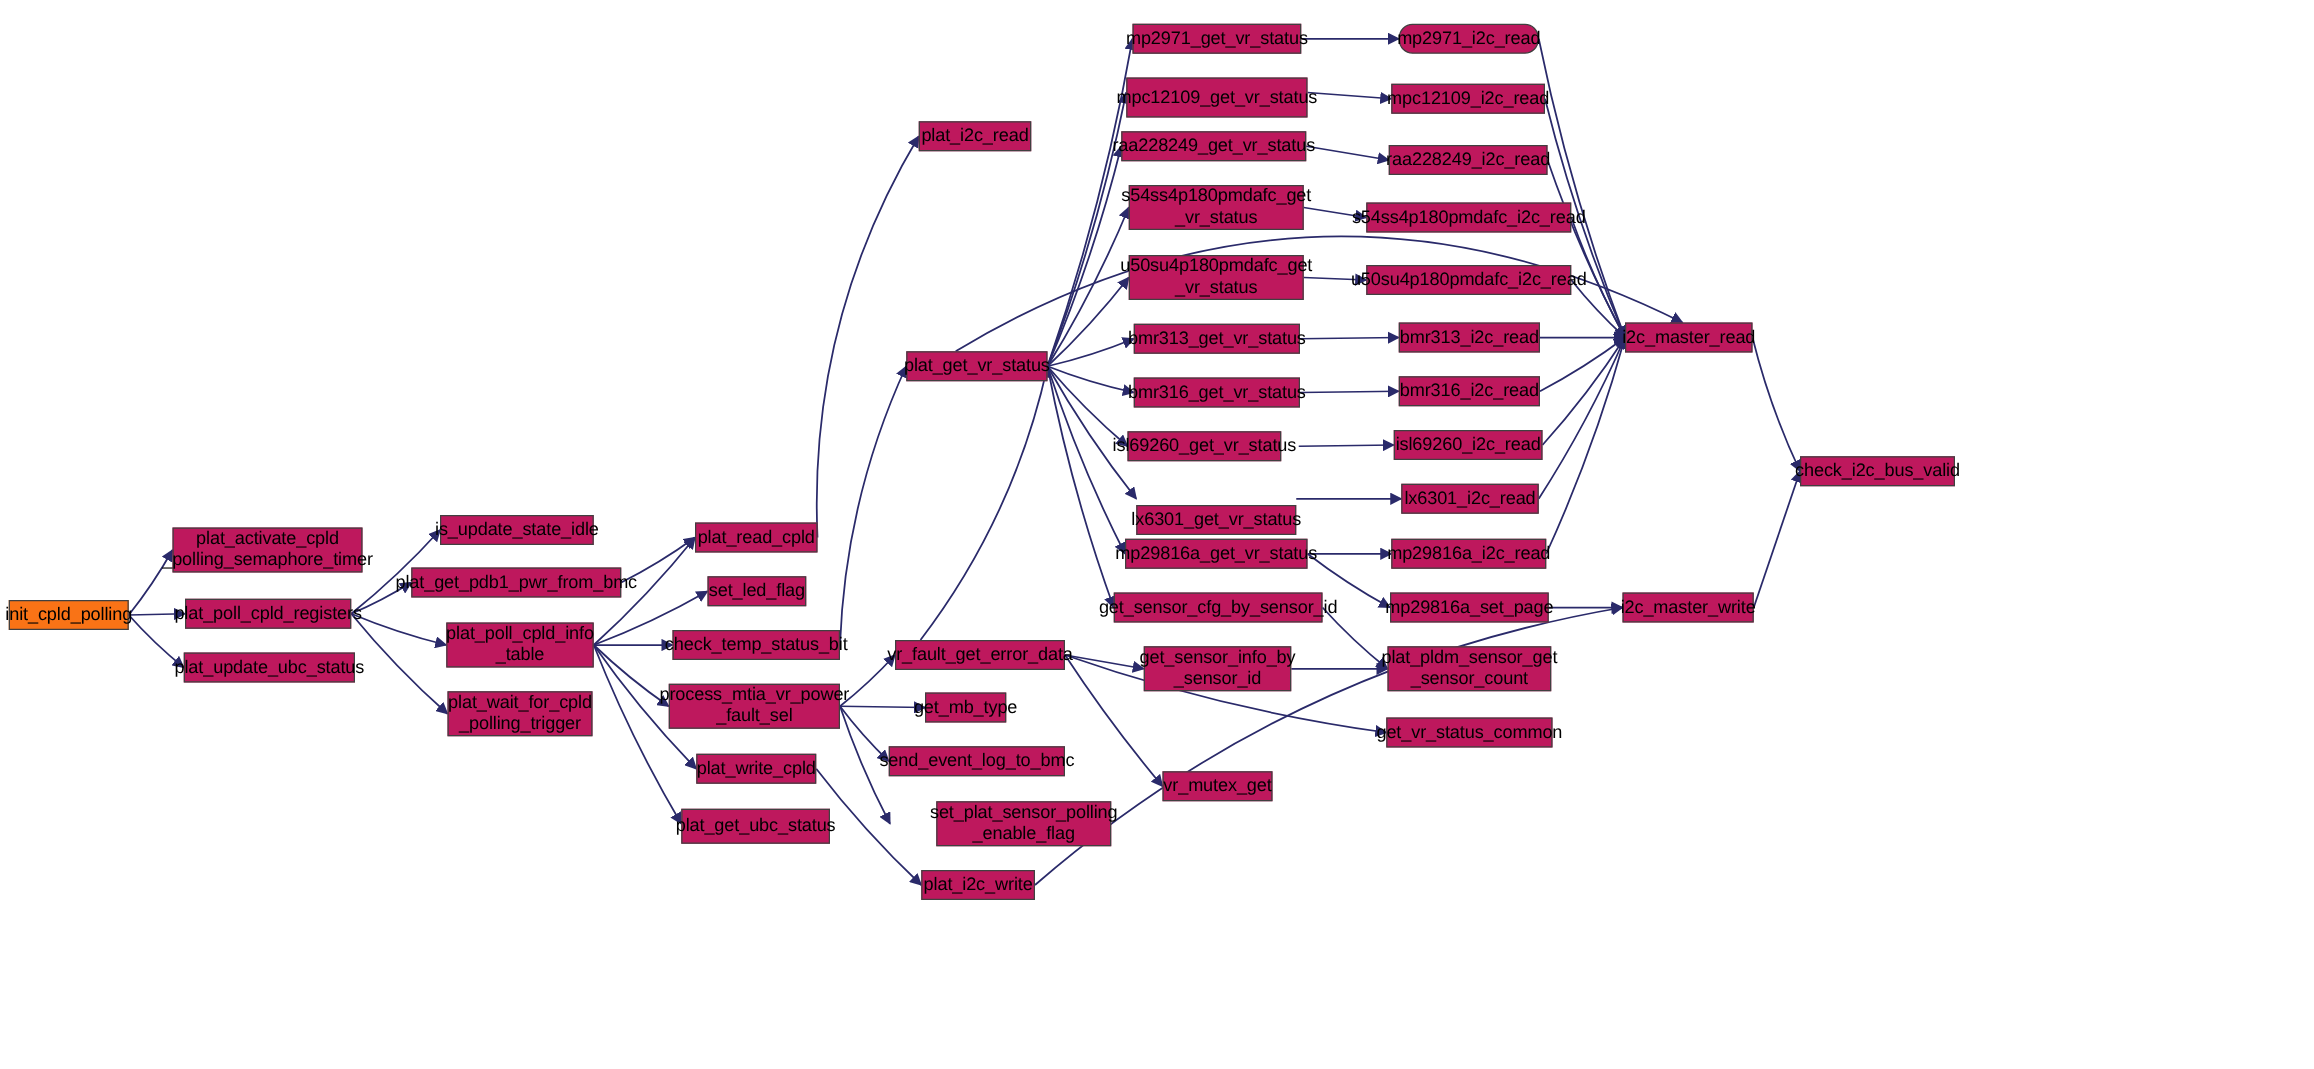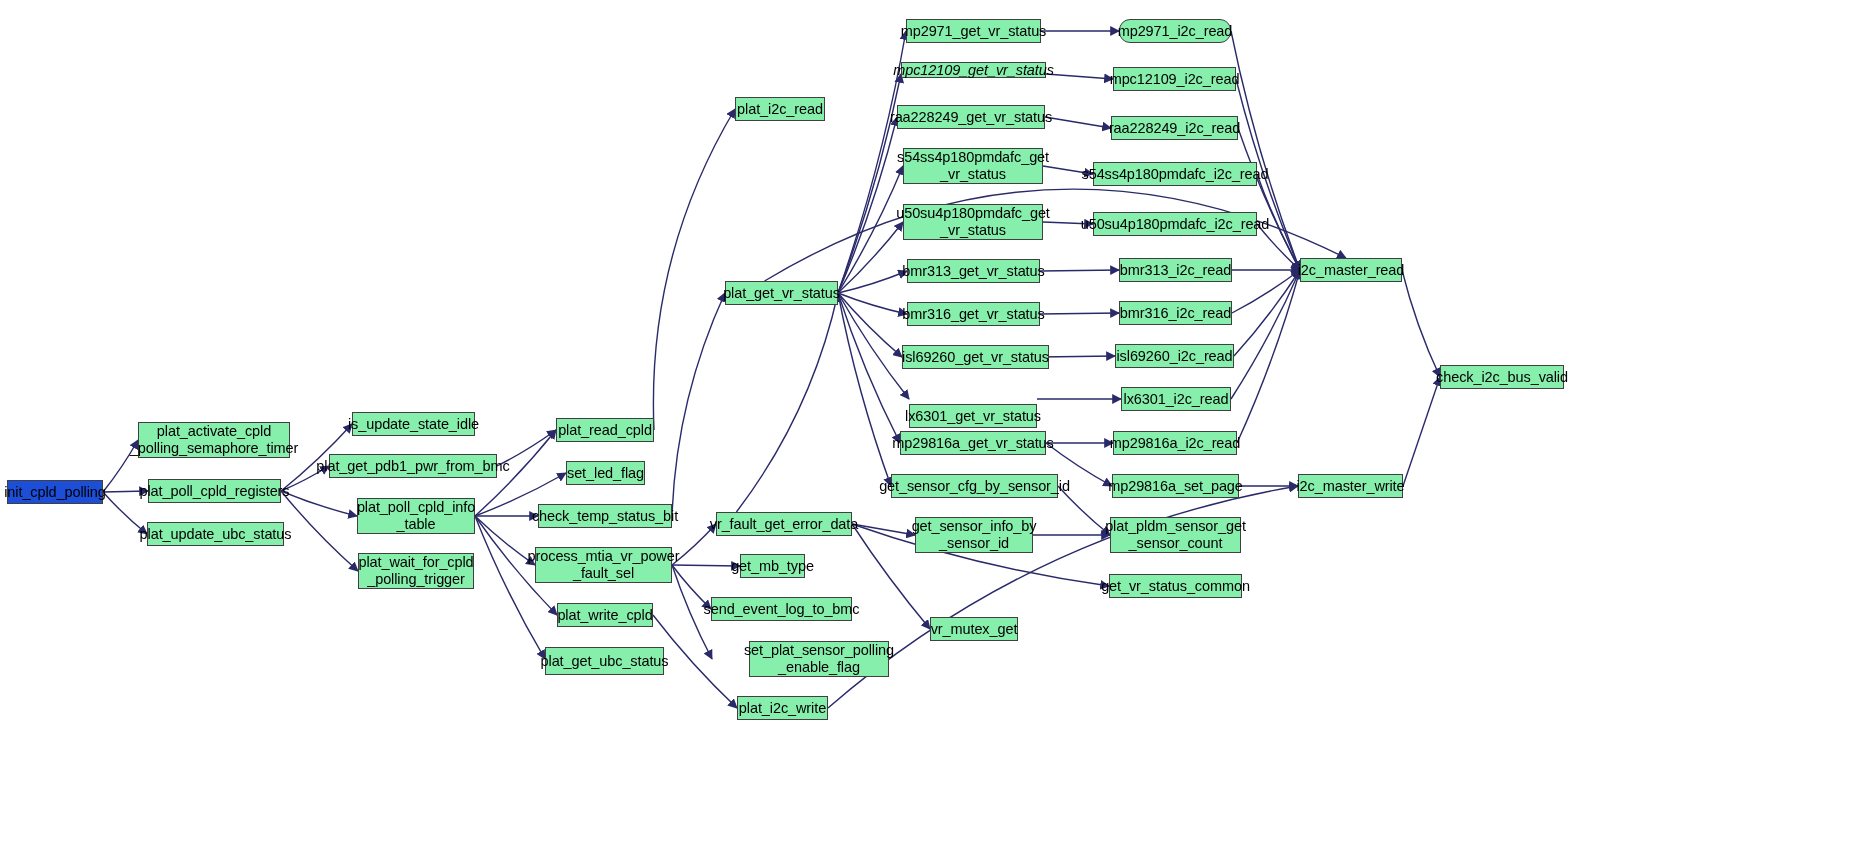--- a/index.html
+++ b/index.html
@@ -20,33 +20,33 @@
     left: 0;
     top: 0;
     width: 1851px;
     height: 855px;
     pointer-events: none;
   }
   .node {
     position: absolute;
     box-sizing: border-box;
     border: 1px solid #404040;
-    background: #86efac;
+    background: #be185d;
     color: #000000;
     font-size: 14.5px;
     line-height: 17px;
     display: flex;
     align-items: center;
     justify-content: center;
     text-align: center;
     white-space: pre-line;
     letter-spacing: -0.1px;
   }
   .node.root {
-    background: #1d4ed8;
+    background: #f97316;
     border-color: #404040;
   }
 </style>
 </head>
 <body>
 
 <div id="canvas">
   <svg id="edges" viewBox="0 0 1851 855">
     <defs>
       <marker id="arrow" viewBox="0 0 10 10" refX="9" refY="5" markerWidth="7" markerHeight="7" orient="auto-start-reverse">
@@ -141,29 +141,29 @@
       <div class="node" style="left: 545px; top: 647px; width: 119px; height: 28px;">plat_get_ubc_status</div>
       <div class="node" style="left: 735px; top: 97px; width: 90px; height: 24px;">plat_i2c_read</div>
       <div class="node" style="left: 725px; top: 281px; width: 113px; height: 24px;">plat_get_vr_status</div>
       <div class="node" style="left: 716px; top: 512px; width: 136px; height: 24px;">vr_fault_get_error_data</div>
       <div class="node" style="left: 740px; top: 554px; width: 65px; height: 24px;">get_mb_type</div>
       <div class="node" style="left: 711px; top: 597px; width: 141px; height: 24px;">send_event_log_to_bmc</div>
       <div class="node" style="left: 749px; top: 641px; width: 140px; height: 36px;">set_plat_sensor_polling
 _enable_flag</div>
       <div class="node" style="left: 737px; top: 696px; width: 91px; height: 24px;">plat_i2c_write</div>
       <div class="node" style="left: 906px; top: 19px; width: 135px; height: 24px;">mp2971_get_vr_status</div>
-      <div class="node" style="left: 901px; top: 62px; width: 145px; height: 16px; font-style: italic;">mpc12109_get_vr_status</div>
+      <div class="node" style="left: 901px; top: 62px; width: 145px; height: 32px;">mpc12109_get_vr_status</div>
       <div class="node" style="left: 897px; top: 105px; width: 148px; height: 24px;">raa228249_get_vr_status</div>
       <div class="node" style="left: 903px; top: 148px; width: 140px; height: 36px;">s54ss4p180pmdafc_get
 _vr_status</div>
       <div class="node" style="left: 903px; top: 204px; width: 140px; height: 36px;">u50su4p180pmdafc_get
 _vr_status</div>
       <div class="node" style="left: 907px; top: 259px; width: 133px; height: 24px;">bmr313_get_vr_status</div>
       <div class="node" style="left: 907px; top: 302px; width: 133px; height: 24px;">bmr316_get_vr_status</div>
-      <div class="node" style="left: 902px; top: 345px; width: 147px; height: 24px;">isl69260_get_vr_status</div>
+      <div class="node" style="left: 902px; top: 345px; width: 123px; height: 24px;">isl69260_get_vr_status</div>
       <div class="node" style="left: 909px; top: 387px; width: 128px; height: 24px; margin-top: 17px;">lx6301_get_vr_status</div>
       <div class="node" style="left: 900px; top: 431px; width: 146px; height: 24px;">mp29816a_get_vr_status</div>
       <div class="node" style="left: 891px; top: 474px; width: 167px; height: 24px;">get_sensor_cfg_by_sensor_id</div>
       <div class="node" style="left: 915px; top: 517px; width: 118px; height: 36px;">get_sensor_info_by
 _sensor_id</div>
       <div class="node" style="left: 930px; top: 617px; width: 88px; height: 24px;">vr_mutex_get</div>
       <div class="node" style="left: 1119px; top: 19px; width: 112px; height: 24px; border-radius: 11px;">mp2971_i2c_read</div>
       <div class="node" style="left: 1113px; top: 67px; width: 123px; height: 24px;">mpc12109_i2c_read</div>
       <div class="node" style="left: 1111px; top: 116px; width: 127px; height: 24px;">raa228249_i2c_read</div>
       <div class="node" style="left: 1093px; top: 162px; width: 164px; height: 24px;">s54ss4p180pmdafc_i2c_read</div>

